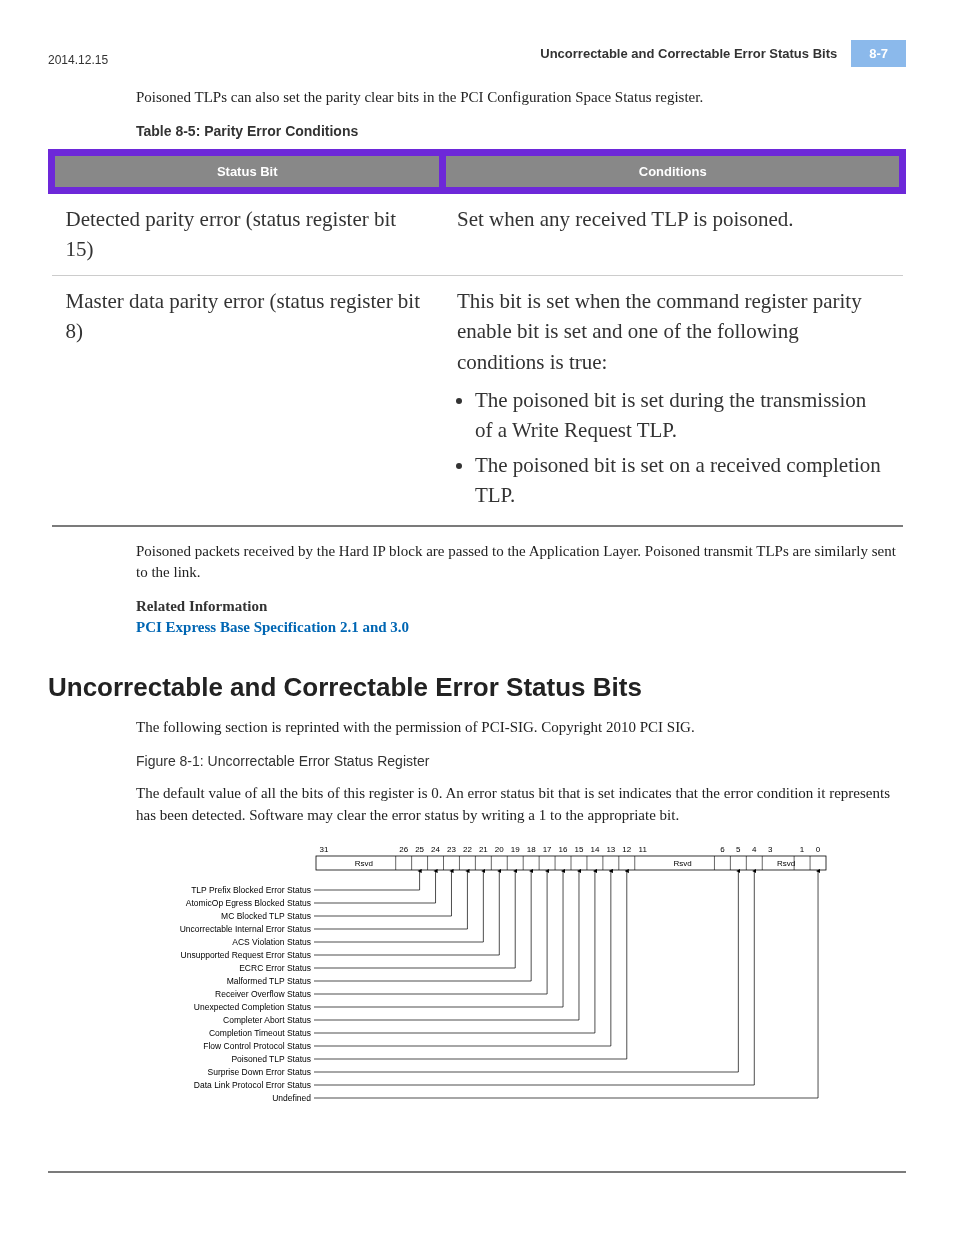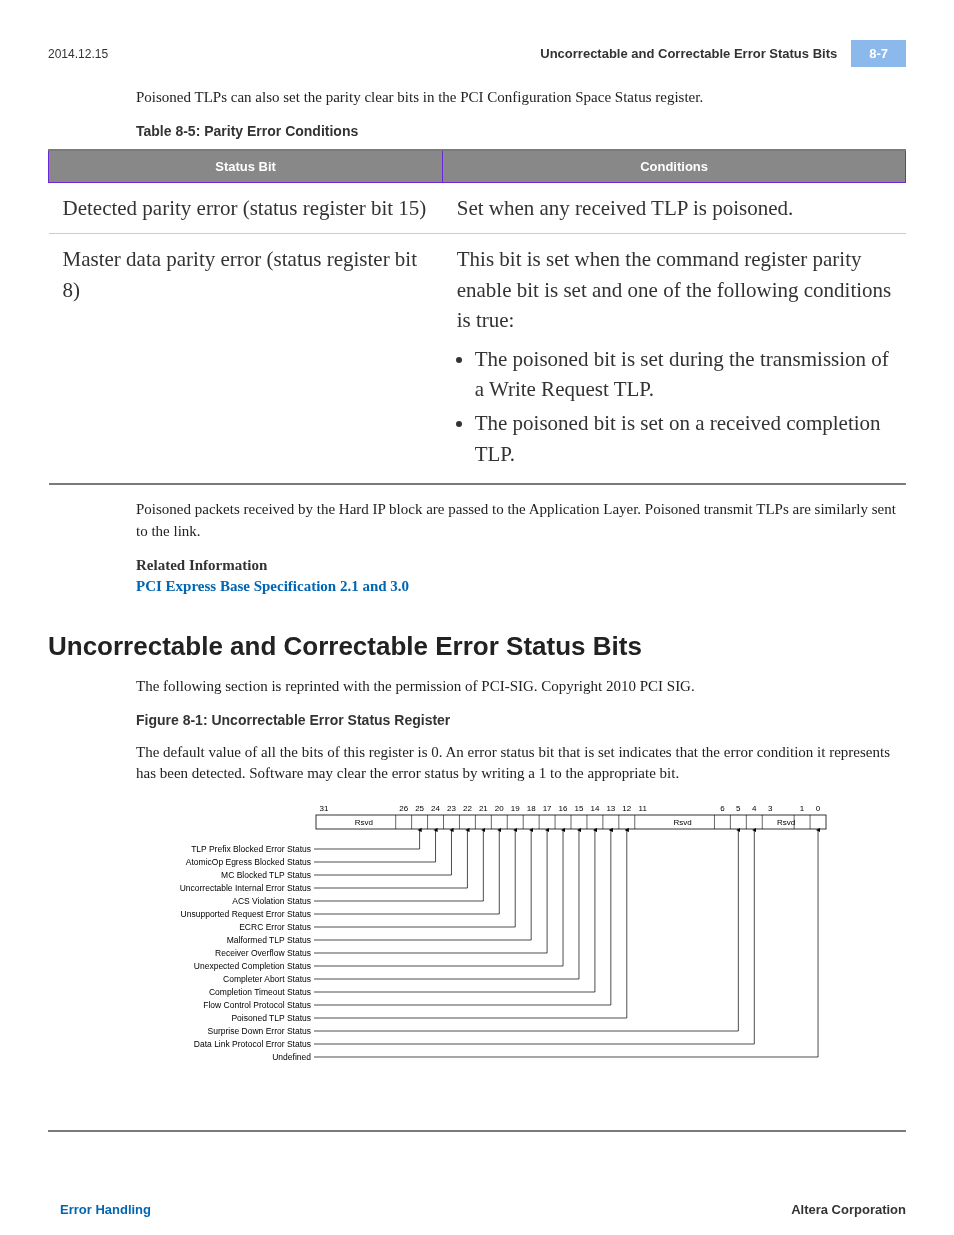--- a/index.html
+++ b/index.html
@@ -8,21 +8,21 @@
     font-family: 'Segoe UI', 'Helvetica Neue', Arial, sans-serif;
     font-size: 14px;
     color: #333;
     width: 954px;
     box-sizing: border-box;
     background: #fff;
   }
   .top-bar {
     display: flex;
     justify-content: space-between;
-    align-items: center;
+    align-items: flex-end;
     margin-bottom: 20px;
   }
   .date {
     font-size: 12px;
     color: #333;
   }
   .rhs-top {
     display: flex;
     align-items: stretch;
   }
@@ -58,21 +58,21 @@
     margin-bottom: 8px;
     border-top: 2px solid #7b7b7b;
   }
   th {
     background: #888;
     color: #fff;
     font-weight: bold;
     font-size: 13px;
     padding: 8px 10px;
     text-align: center;
-    border: 1px solid #6d28d9;
+    border: 7px solid #6d28d9;
   }
   td {
     padding: 10px 14px;
     vertical-align: top;
     font-family: Georgia, 'Times New Roman', serif;
     font-size: 21px;
     line-height: 1.45;
     border-bottom: 1px solid #ccc;
   }
   td:first-child { width: 46%; }
@@ -93,21 +93,21 @@
     margin-left: 88px;
   }
   h2.section {
     font-family: 'Segoe UI', Arial, sans-serif;
     font-weight: bold;
     font-size: 26px;
     color: #222;
     margin: 36px 0 12px 0;
   }
   .figure-title {
-    font-weight: bold;
+    font-weight: normal;
     font-size: 14px;
     margin: 14px 0 8px 88px;
   }
   .fig-wrap {
     padding-left: 88px;
     border-bottom: 2px solid #7b7b7b;
     padding-bottom: 18px;
   }
   .footer {
     display: flex;

